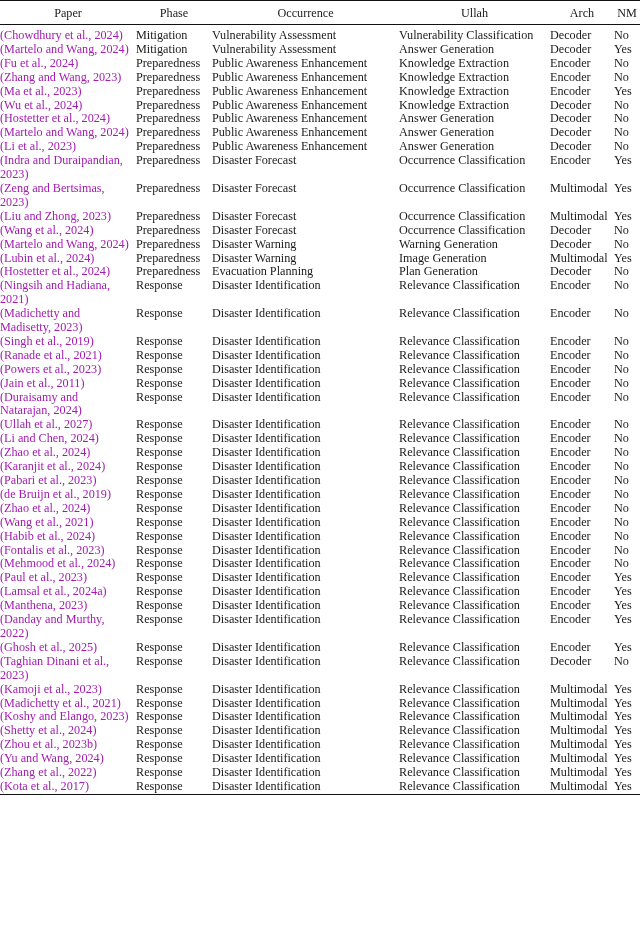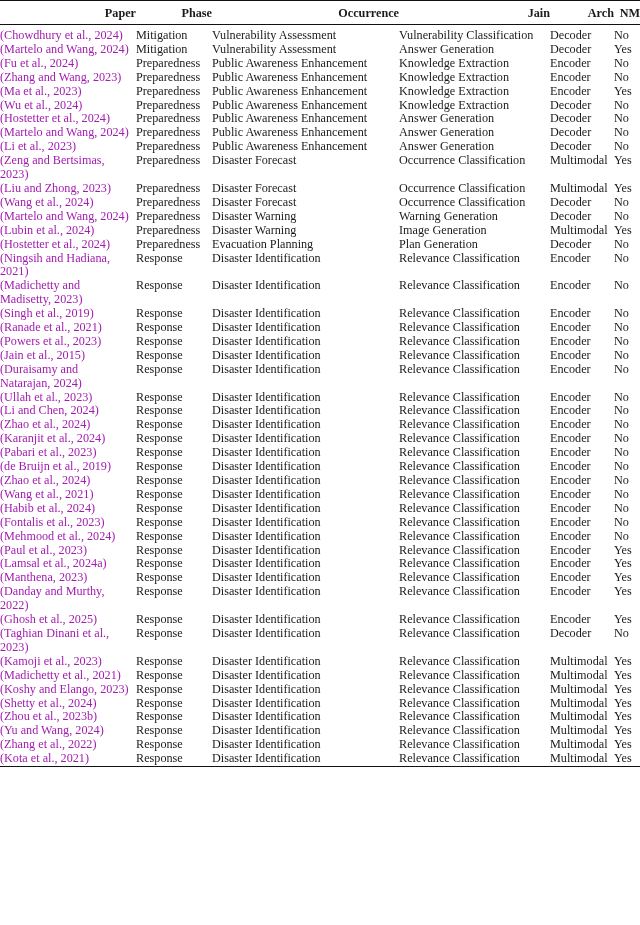--- a/index.html
+++ b/index.html
@@ -5,21 +5,21 @@
     html, body { margin: 0; padding: 0; background: #ffffff; }
     body {
       width: 640px; height: 925px; overflow: hidden;
       font-family: "Liberation Serif", "DejaVu Serif", serif;
       font-size: 12.2px; color: #1a1a1a;
     }
     .table-wrap { position: relative; width: 640px; }
     table { border-collapse: collapse; width: 640px; table-layout: fixed; }
     thead tr { border-top: 1.4px solid #111; border-bottom: 0.8px solid #111; }
     tbody tr:last-child { border-bottom: 1.4px solid #111; }
-    th { font-weight: bold; text-align: right; padding: 4px 0 3px 0; line-height: 14px; height: 16px; }
+    th { font-weight: normal; text-align: center; padding: 4px 0 3px 0; line-height: 14px; height: 16px; }
     td { vertical-align: top; padding: 0; line-height: 13.9px; text-align: left; }
     col.c-paper { width: 136px; }
     col.c-phase { width: 76px; }
     col.c-app { width: 187px; }
     col.c-task { width: 151px; }
     col.c-arch { width: 64px; }
     col.c-nm { width: 26px; }
     th:first-child, td:first-child { padding-left: 0; }
     td.paper { color: #a21caf; padding-right: 6px; }
     tbody tr:first-child td { padding-top: 4px; }
@@ -35,21 +35,21 @@
         <col class="c-app">
         <col class="c-task">
         <col class="c-arch">
         <col class="c-nm">
     </colgroup>
     <thead>
       <tr>
         <th>Paper</th>
         <th>Phase</th>
         <th>Occurrence</th>
-        <th>Jain</th>
+        <th>Ullah</th>
         <th>Arch</th>
         <th>NM</th>
       </tr>
     </thead>
     <tbody id="table-body">
         <tr>
           <td class="paper">(Chowdhury et al., 2024)</td>
           <td>Mitigation</td>
           <td>Vulnerability Assessment</td>
           <td>Vulnerability Classification</td>
@@ -114,40 +114,48 @@
         </tr>
         <tr>
           <td class="paper">(Li et al., 2023)</td>
           <td>Preparedness</td>
           <td>Public Awareness Enhancement</td>
           <td>Answer Generation</td>
           <td>Decoder</td>
           <td>No</td>
         </tr>
         <tr>
-          <td class="paper">(Zeng and Bertsimas, 2023)</td>
+          <td class="paper">(Indra and Duraipandian, 2023)</td>
           <td>Preparedness</td>
           <td>Disaster Forecast</td>
           <td>Occurrence Classification</td>
-          <td>Multimodal</td>
-          <td>Yes</td>
-        </tr>
-        <tr>
-          <td class="paper">(Liu and Zhong, 2023)</td>
+          <td>Encoder</td>
+          <td>Yes</td>
+        </tr>
+        <tr>
+          <td class="paper">(Zeng and Bertsimas, 2023)</td>
           <td>Preparedness</td>
           <td>Disaster Forecast</td>
           <td>Occurrence Classification</td>
           <td>Multimodal</td>
           <td>Yes</td>
         </tr>
         <tr>
-          <td class="paper">(Wang et al., 2024)</td>
+          <td class="paper">(Liu and Zhong, 2023)</td>
           <td>Preparedness</td>
           <td>Disaster Forecast</td>
           <td>Occurrence Classification</td>
+          <td>Multimodal</td>
+          <td>Yes</td>
+        </tr>
+        <tr>
+          <td class="paper">(Wang et al., 2024)</td>
+          <td>Preparedness</td>
+          <td>Disaster Forecast</td>
+          <td>Occurrence Classification</td>
           <td>Decoder</td>
           <td>No</td>
         </tr>
         <tr>
           <td class="paper">(Martelo and Wang, 2024)</td>
           <td>Preparedness</td>
           <td>Disaster Warning</td>
           <td>Warning Generation</td>
           <td>Decoder</td>
           <td>No</td>
@@ -202,37 +210,37 @@
         </tr>
         <tr>
           <td class="paper">(Powers et al., 2023)</td>
           <td>Response</td>
           <td>Disaster Identification</td>
           <td>Relevance Classification</td>
           <td>Encoder</td>
           <td>No</td>
         </tr>
         <tr>
-          <td class="paper">(Jain et al., 2015)</td>
+          <td class="paper">(Jain et al., 2011)</td>
           <td>Response</td>
           <td>Disaster Identification</td>
           <td>Relevance Classification</td>
           <td>Encoder</td>
           <td>No</td>
         </tr>
         <tr>
           <td class="paper">(Duraisamy and Natarajan, 2024)</td>
           <td>Response</td>
           <td>Disaster Identification</td>
           <td>Relevance Classification</td>
           <td>Encoder</td>
           <td>No</td>
         </tr>
         <tr>
-          <td class="paper">(Ullah et al., 2023)</td>
+          <td class="paper">(Ullah et al., 2027)</td>
           <td>Response</td>
           <td>Disaster Identification</td>
           <td>Relevance Classification</td>
           <td>Encoder</td>
           <td>No</td>
         </tr>
         <tr>
           <td class="paper">(Li and Chen, 2024)</td>
           <td>Response</td>
           <td>Disaster Identification</td>
@@ -410,21 +418,21 @@
         </tr>
         <tr>
           <td class="paper">(Zhang et al., 2022)</td>
           <td>Response</td>
           <td>Disaster Identification</td>
           <td>Relevance Classification</td>
           <td>Multimodal</td>
           <td>Yes</td>
         </tr>
         <tr>
-          <td class="paper">(Kota et al., 2021)</td>
+          <td class="paper">(Kota et al., 2017)</td>
           <td>Response</td>
           <td>Disaster Identification</td>
           <td>Relevance Classification</td>
           <td>Multimodal</td>
           <td>Yes</td>
         </tr>
       </tbody>
   </table>
 </div>
 

